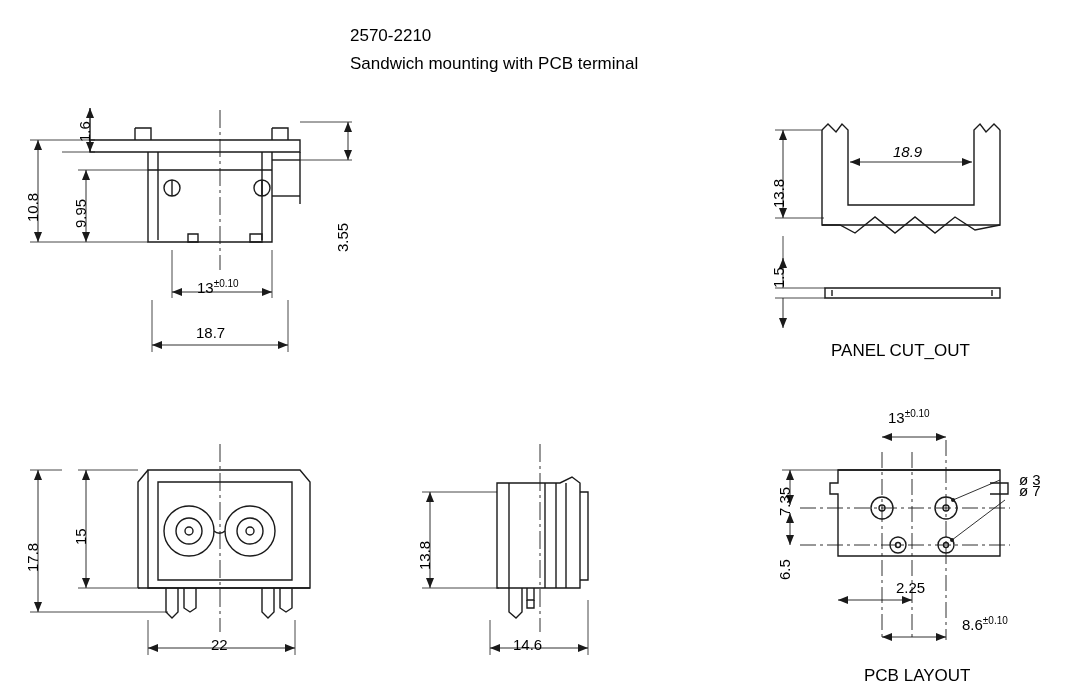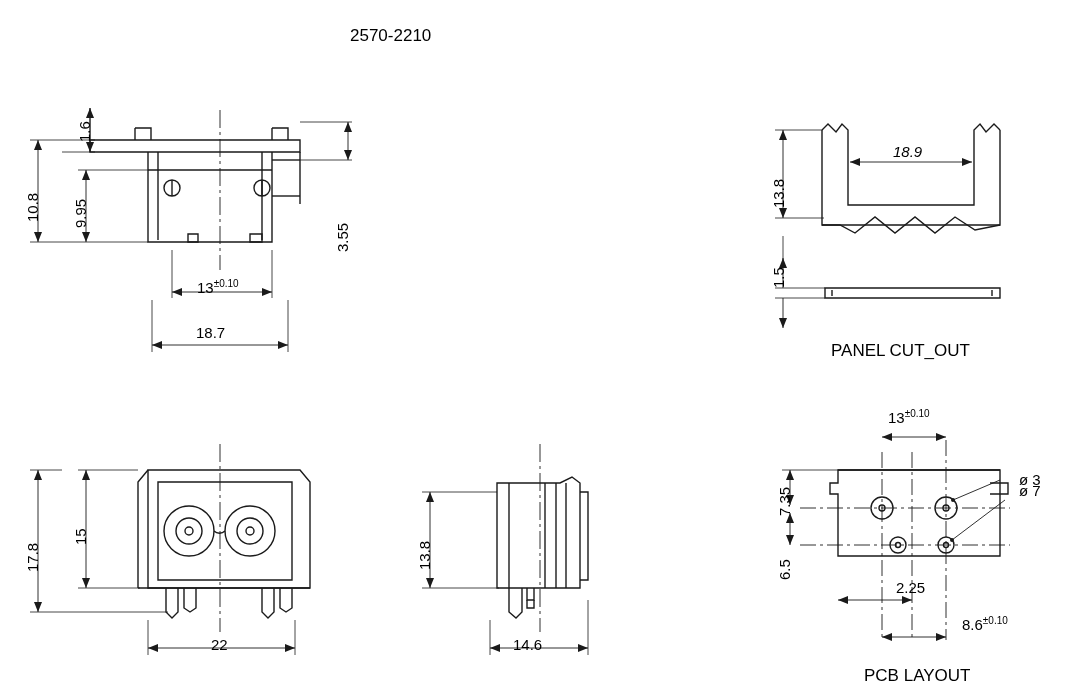--- a/index.html
+++ b/index.html
@@ -11,20 +11,21 @@
   .title{position:absolute;font-size:17px;white-space:nowrap;}
   .rot{transform-origin:0 0;}
   .sup{font-size:10px;vertical-align:super;}
 </style>
 </head>
 <body>
 
 <div class="root">
 
   <div class="title" style="left:350px;top:26px;">2570-2210</div>
+  <div class="title" style="left:350px;top:54px;">Sandwich mounting with PCB terminal</div>
 
   <svg width="1069" height="696" viewBox="0 0 1069 696" style="position:absolute;left:0;top:0;">
     <g fill="none" stroke="#1a1a1a" stroke-width="1.4" stroke-linejoin="miter" stroke-linecap="butt">
 
       <path d="M90 140 L300 140 L300 152 L90 152 Z"></path>
 
       <path d="M135 128 L151 128 L151 140"></path>
       <path d="M135 128 L135 140"></path>
       <path d="M272 128 L288 128 L288 140"></path>
       <path d="M272 128 L272 140"></path>

